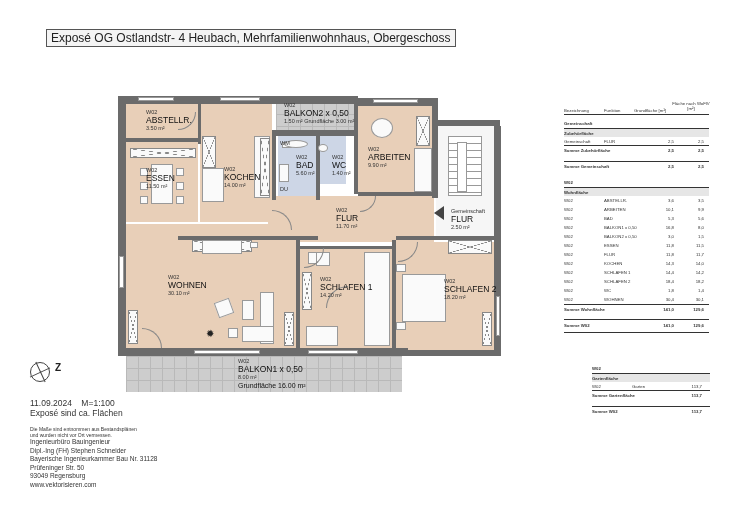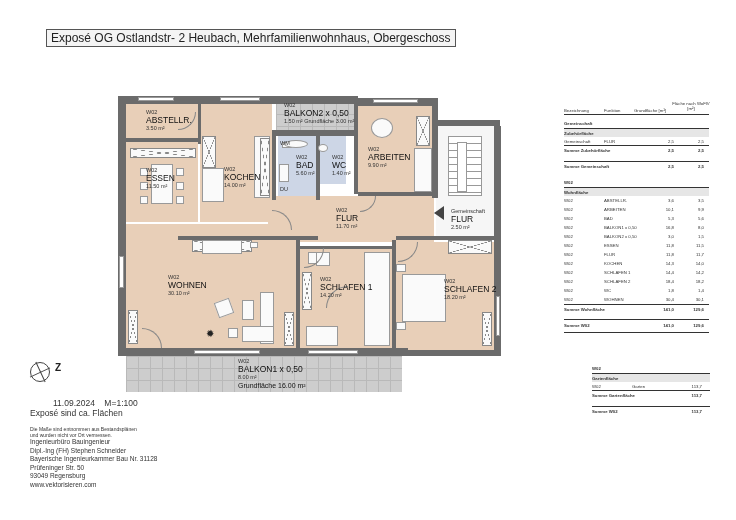--- a/index.html
+++ b/index.html
@@ -51,21 +51,21 @@
   .tbl .sec { font-weight: bold; }
   .tbl .band { background: #e6e6e6; font-weight: bold; }
   .tbl .sum { font-weight: bold; }
   .tbl .line-top { border-top: 1px solid #333; }
   .tbl .line-bot { border-bottom: 1px solid #333; }
   .r { text-align: right; }
 </style>
 </head>
 <body>
 
-<div class="title-box">Exposé OG Ostlandstr- 2 Heubach, Mehrfamilienwohnhaus, Obergeschoss</div>
+<div class="title-box">Exposé OG Ostlandstr- 4 Heubach, Mehrfamilienwohnhaus, Obergeschoss</div>
 
 <div class="plan">
 
   <div class="room" style="left:8px;top:8px;width:72px;height:34px;"></div>
   <div class="room" style="left:8px;top:46px;width:72px;height:80px;"></div>
   <div class="room" style="left:82px;top:8px;width:72px;height:118px;"></div>
   <div class="room balcony" style="left:158px;top:6px;width:80px;height:28px;"></div>
   <div class="room wet" style="left:160px;top:40px;width:38px;height:68px;"></div>
   <div class="room wet" style="left:202px;top:40px;width:26px;height:48px;"></div>
   <div class="room" style="left:240px;top:10px;width:74px;height:88px;"></div>
@@ -228,21 +228,21 @@
     <span class="name">BALKON1 x 0,50</span>
     <span class="area">8.00 m²</span>
     <span class="name" style="font-size:7px;">Grundfläche 16.00 m²</span>
   </div>
 </div>
 
 <div class="compass"></div>
 <div class="compass-n">Z</div>
 
 <div class="footer">
-  <div class="big" style="white-space:pre;margin-left:23px;">11.09.2024    M=1:100</div>
+  <div class="big" style="white-space:pre;">11.09.2024    M=1:100</div>
   <div class="big">Exposé sind ca. Flächen</div>
   <div class="small">Die Maße sind entnommen aus Bestandsplänen</div>
   <div class="small" style="margin-top:0;">und wurden nicht vor Ort vermessen.</div>
   <div class="addr">Ingenieurbüro Bauingenieur</div>
   <div class="addr">Dipl.-Ing (FH) Stephen Schneider</div>
   <div class="addr">Bayerische Ingenieurkammer Bau Nr. 31128</div>
   <div class="addr">Prüfeninger Str. 50</div>
   <div class="addr">93049 Regensburg</div>
   <div class="addr">www.vektorisieren.com</div>
 </div>

